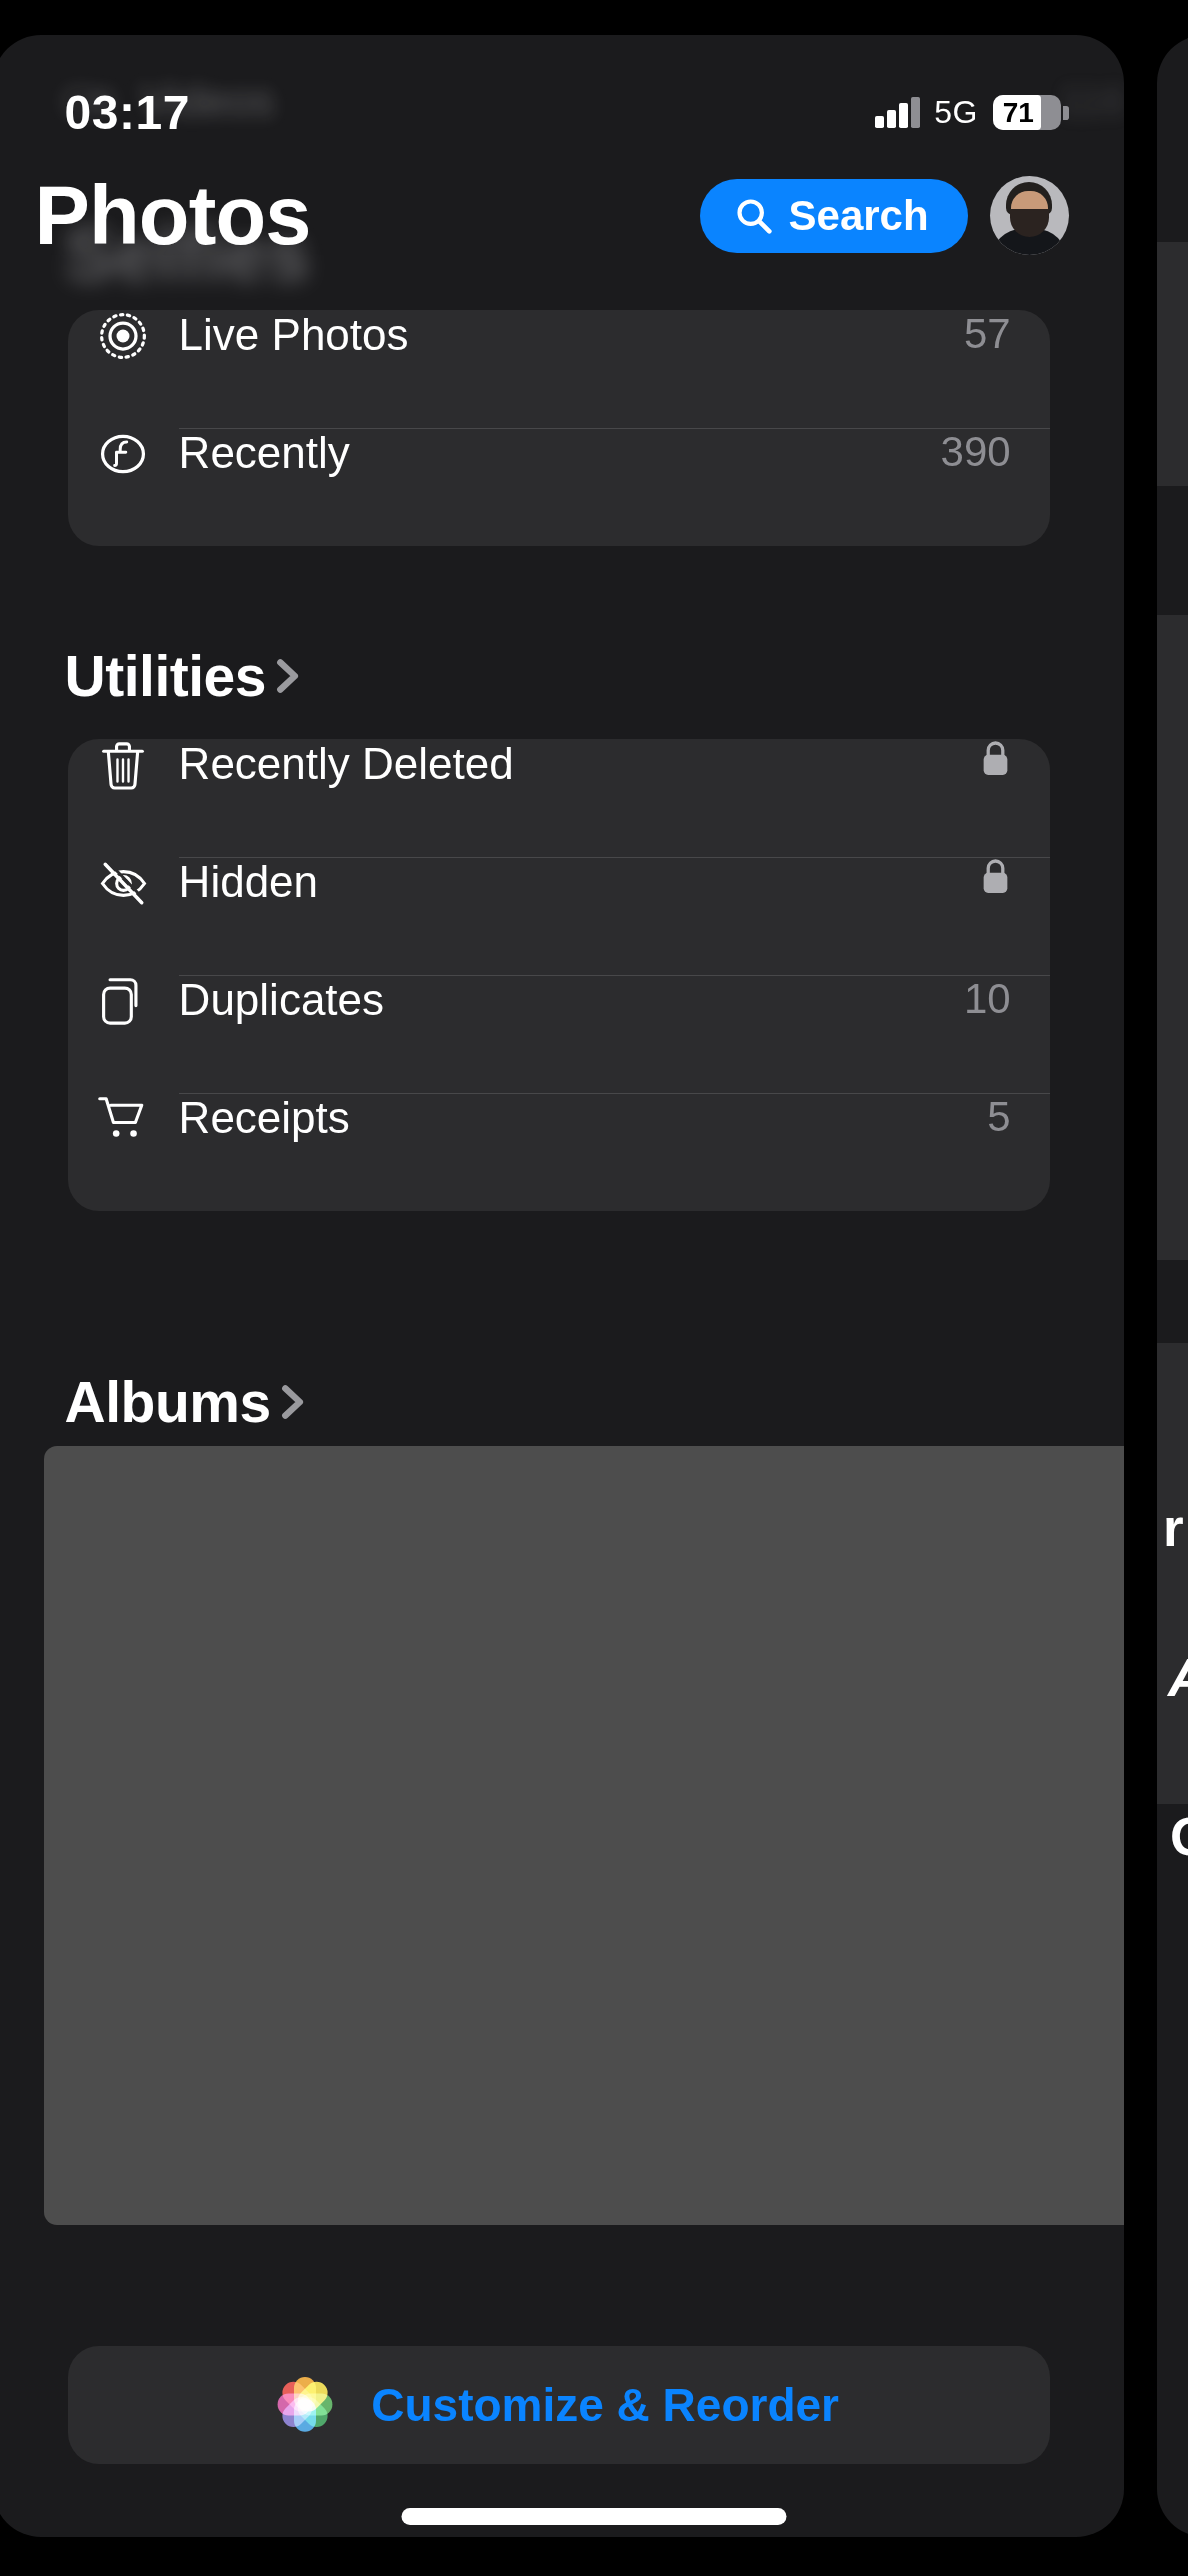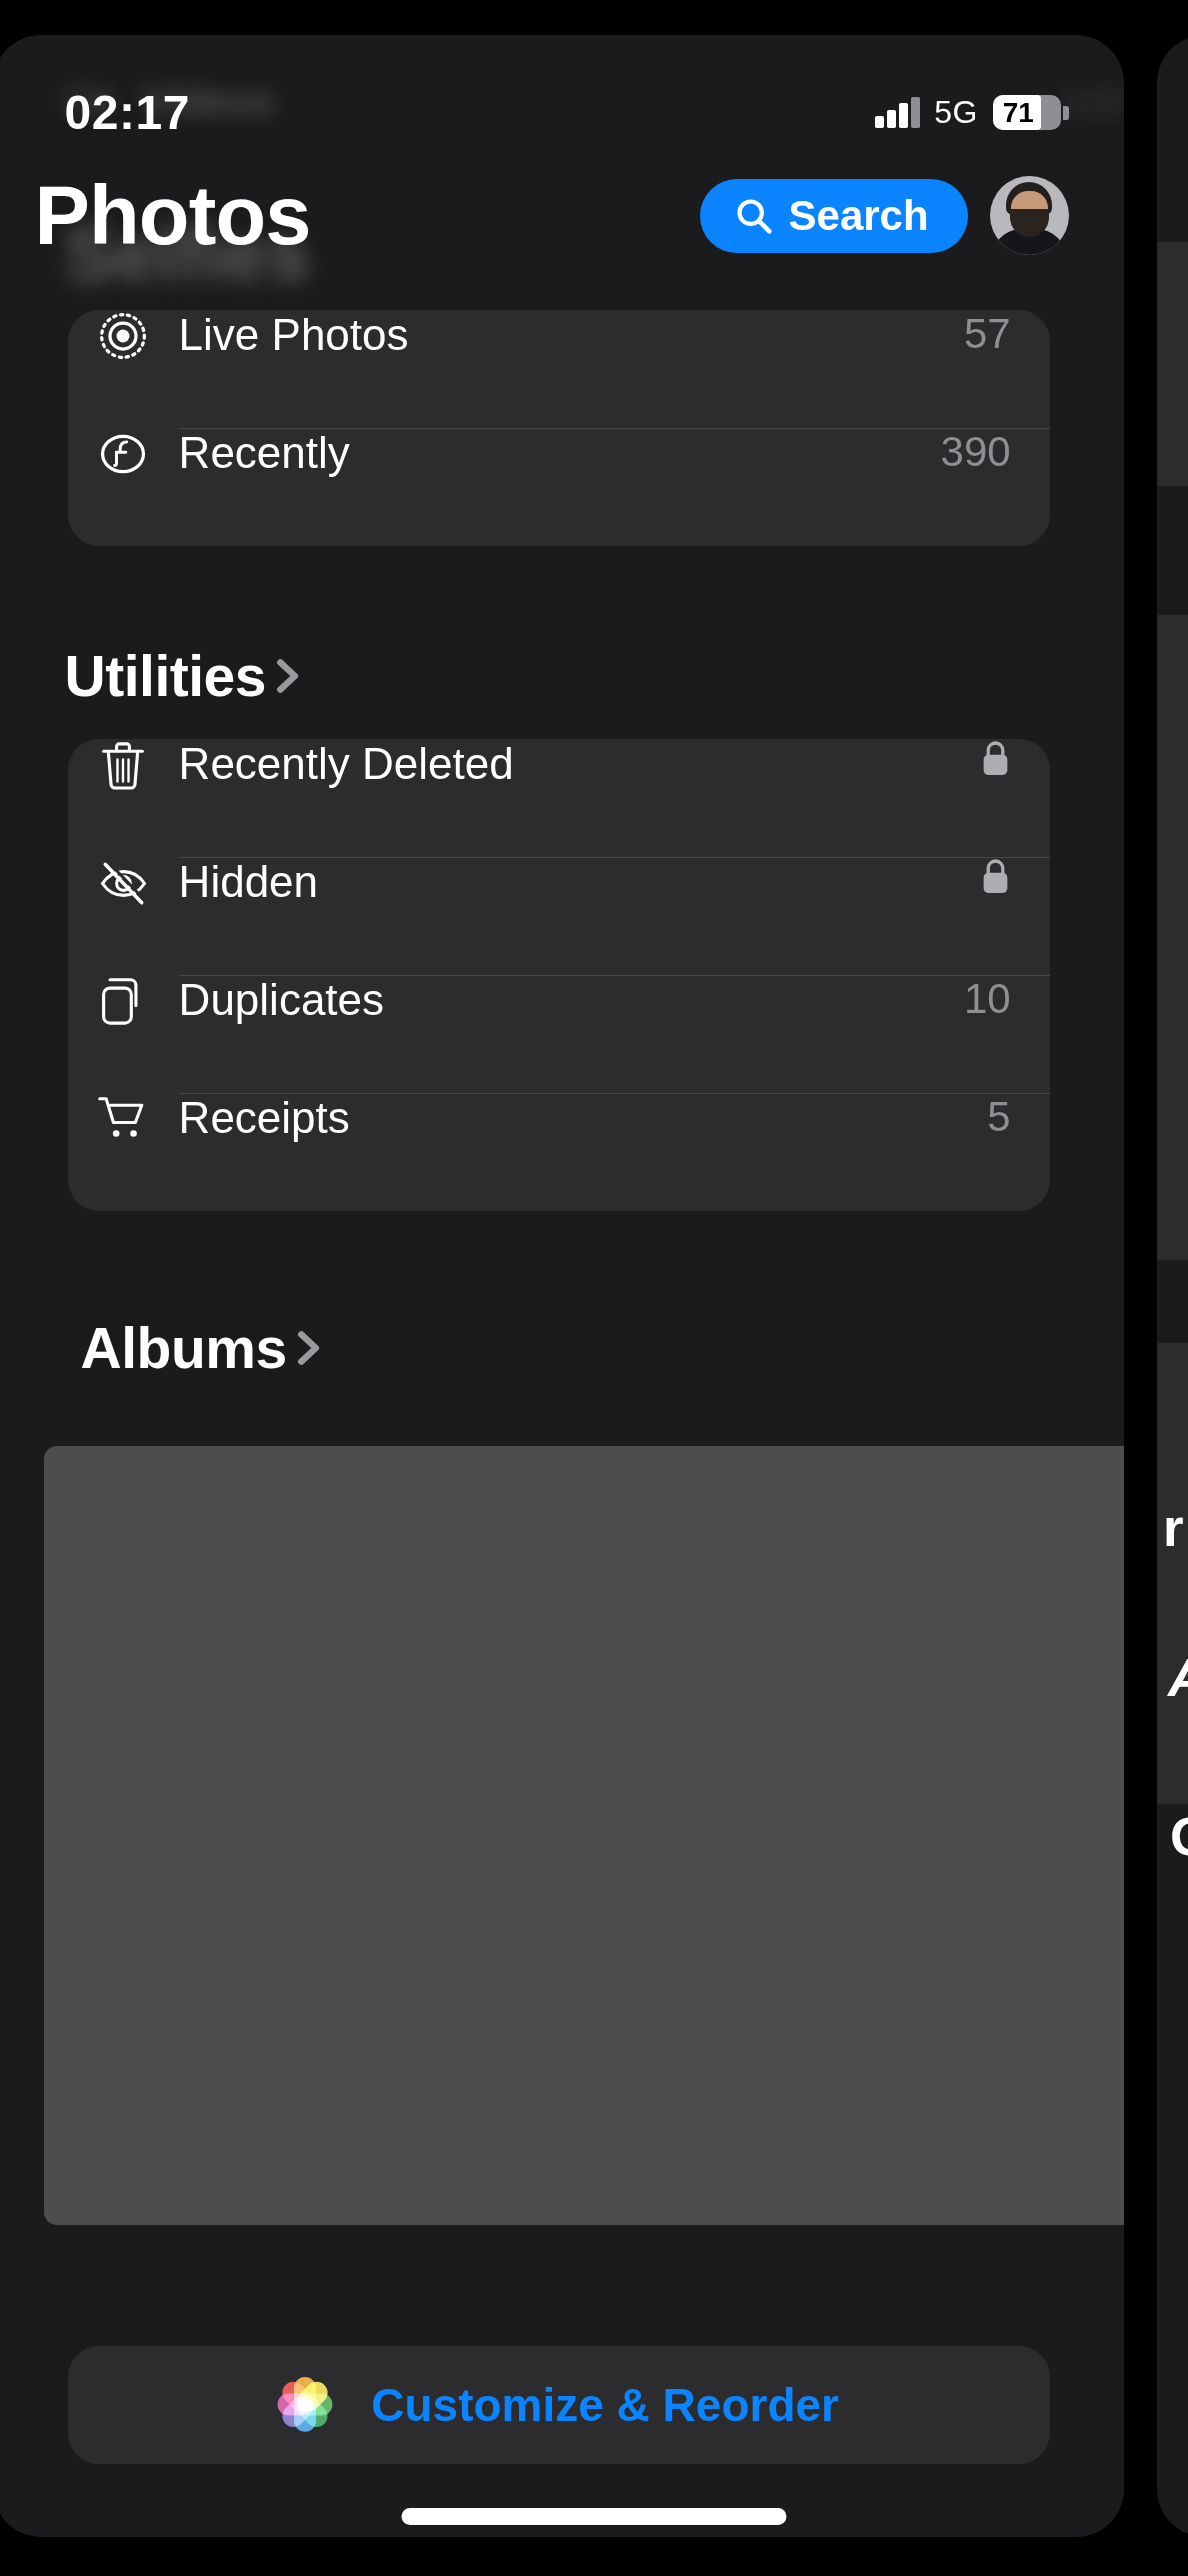--- a/index.html
+++ b/index.html
@@ -310,21 +310,21 @@
       <svg class="bl-icon" viewBox="0 0 52 40">
         <rect x="2" y="8" width="30" height="24" rx="6" fill="none" stroke="#f2f2f7" stroke-width="3"></rect>
         <path d="M34 16 L48 9 V31 L34 24 Z" fill="none" stroke="#f2f2f7" stroke-width="3" stroke-linejoin="round"></path>
       </svg>
       <div class="bl-text">Videos</div>
       <div class="bl-count">116</div>
     </div>
     <div class="blur-title">Selfies</div>
 
     <div class="status-bar">
-      <div class="status-time">02:17</div>
+      <div class="status-time">03:17</div>
       <div class="status-right">
         <div class="sig-bars">
           <i></i>
             <i></i>
             <i></i>
             <i></i>
         </div>
         <div class="net-label">5G</div>
         <div class="battery">
           <div class="battery-fill"></div>
@@ -429,21 +429,21 @@
             <path d="M3 6h7l8 26h24l7-19H15" fill="none" stroke="#fff" stroke-width="3.4" stroke-linecap="round" stroke-linejoin="round"></path>
             <circle cx="21" cy="44" r="3.6" fill="#fff"></circle>
             <circle cx="40" cy="44" r="3.6" fill="#fff"></circle>
           </svg>
         </div>
         <div class="row-label">Receipts</div>
         <div class="row-count">5</div>
       </div>
     </div>
 
-    <div class="sec-head" style="top:1280px;margin-left:16px;">
+    <div class="sec-head" style="top:1334px;">
       <div class="t">Albums</div>
       <svg width="31" height="46" viewBox="0 0 34 50">
         <path d="M8 10 L24 25 L8 40" fill="none" stroke="#9a9a9e" stroke-width="7" stroke-linecap="round" stroke-linejoin="round"></path>
       </svg>
     </div>
 
     <div class="albums">
       <div class="album-tile tile-white" style="left:75px;top:0;">
         <div class="tile-doc">
           <i style="width:78%"></i>

